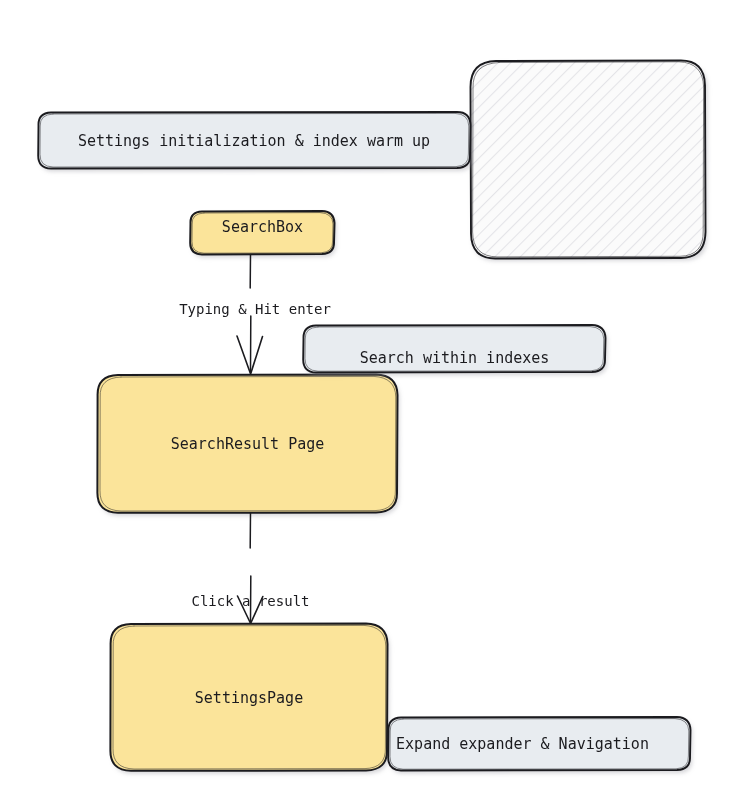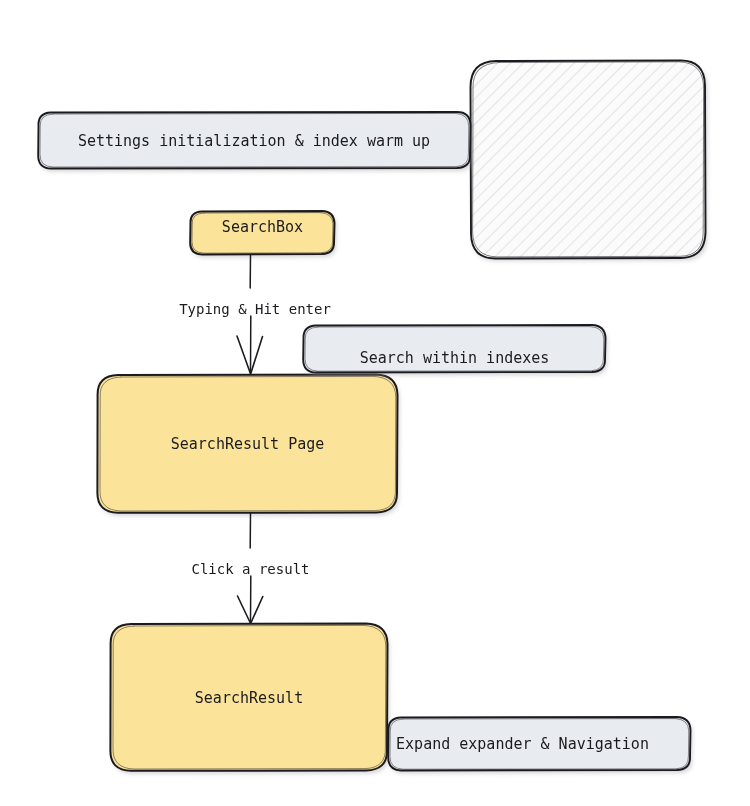--- a/index.html
+++ b/index.html
@@ -141,23 +141,23 @@
 
 
   <div class="node-label lbl-process" style="left:190px; top:211px; width:145px; height:32px;">SearchBox</div>
 
   <div class="node-label lbl-edge" style="left:150px; top:298px; width:210px; height:22px;">Typing &amp; Hit enter</div>
 
   <div class="node-label lbl-note" style="left:303px; top:325px; width:303px; height:66px;text-align:right;">Search within indexes</div>
 
   <div class="node-label lbl-process" style="left:97px; top:375px; width:301px; height:138px;">SearchResult Page</div>
 
-  <div class="node-label lbl-edge" style="left:163px; top:558px; width:175px; height:22px;">Click a result</div>
+  <div class="node-label lbl-edge" style="left:163px; top:590px; width:175px; height:22px;">Click a result</div>
 
-  <div class="node-label lbl-process" style="left:110px; top:624px; width:278px; height:147px;">SearchResult</div>
+  <div class="node-label lbl-process" style="left:110px; top:624px; width:278px; height:147px;">SettingsPage</div>
 
   <div class="node-label lbl-note" style="left:371px; top:717px; width:303px; height:54px;">Expand expander &amp; Navigation</div>
 
   <div class="hit" style="left:38px; top:112px; width:432px; height:57px;"></div>
   <div class="hit" style="left:471px; top:61px; width:235px; height:197px;"></div>
   <div class="hit" style="left:190px; top:211px; width:145px; height:44px;"></div>
   <div class="hit" style="left:303px; top:325px; width:303px; height:48px;"></div>
   <div class="hit" style="left:97px; top:375px; width:301px; height:138px;"></div>
   <div class="hit" style="left:110px; top:624px; width:278px; height:147px;"></div>
   <div class="hit" style="left:388px; top:717px; width:303px; height:54px;"></div>

